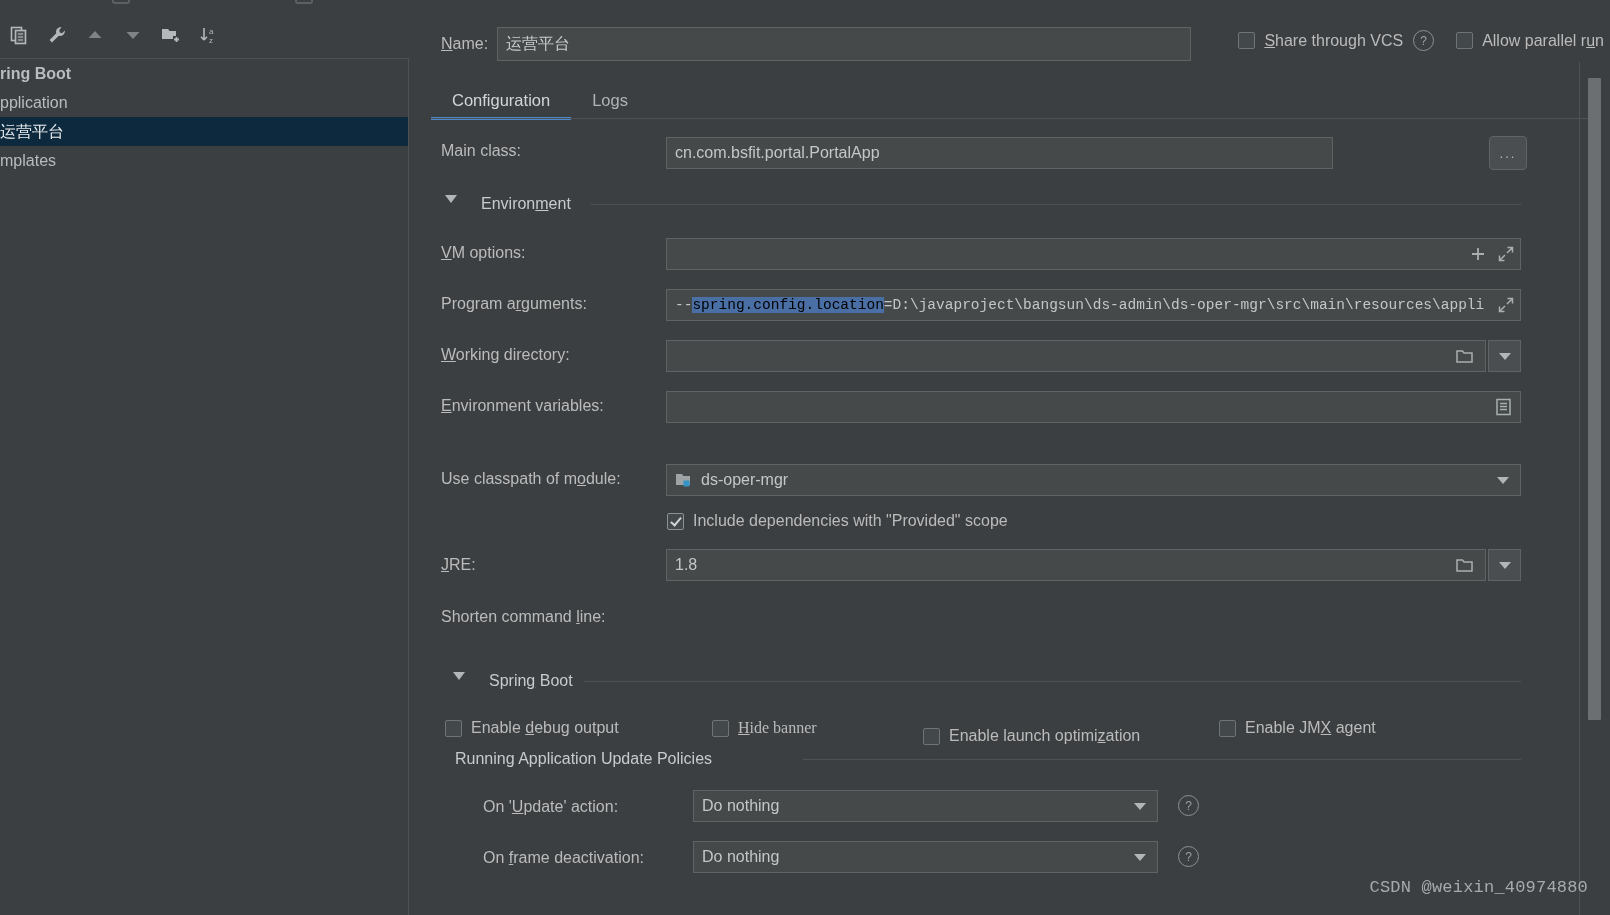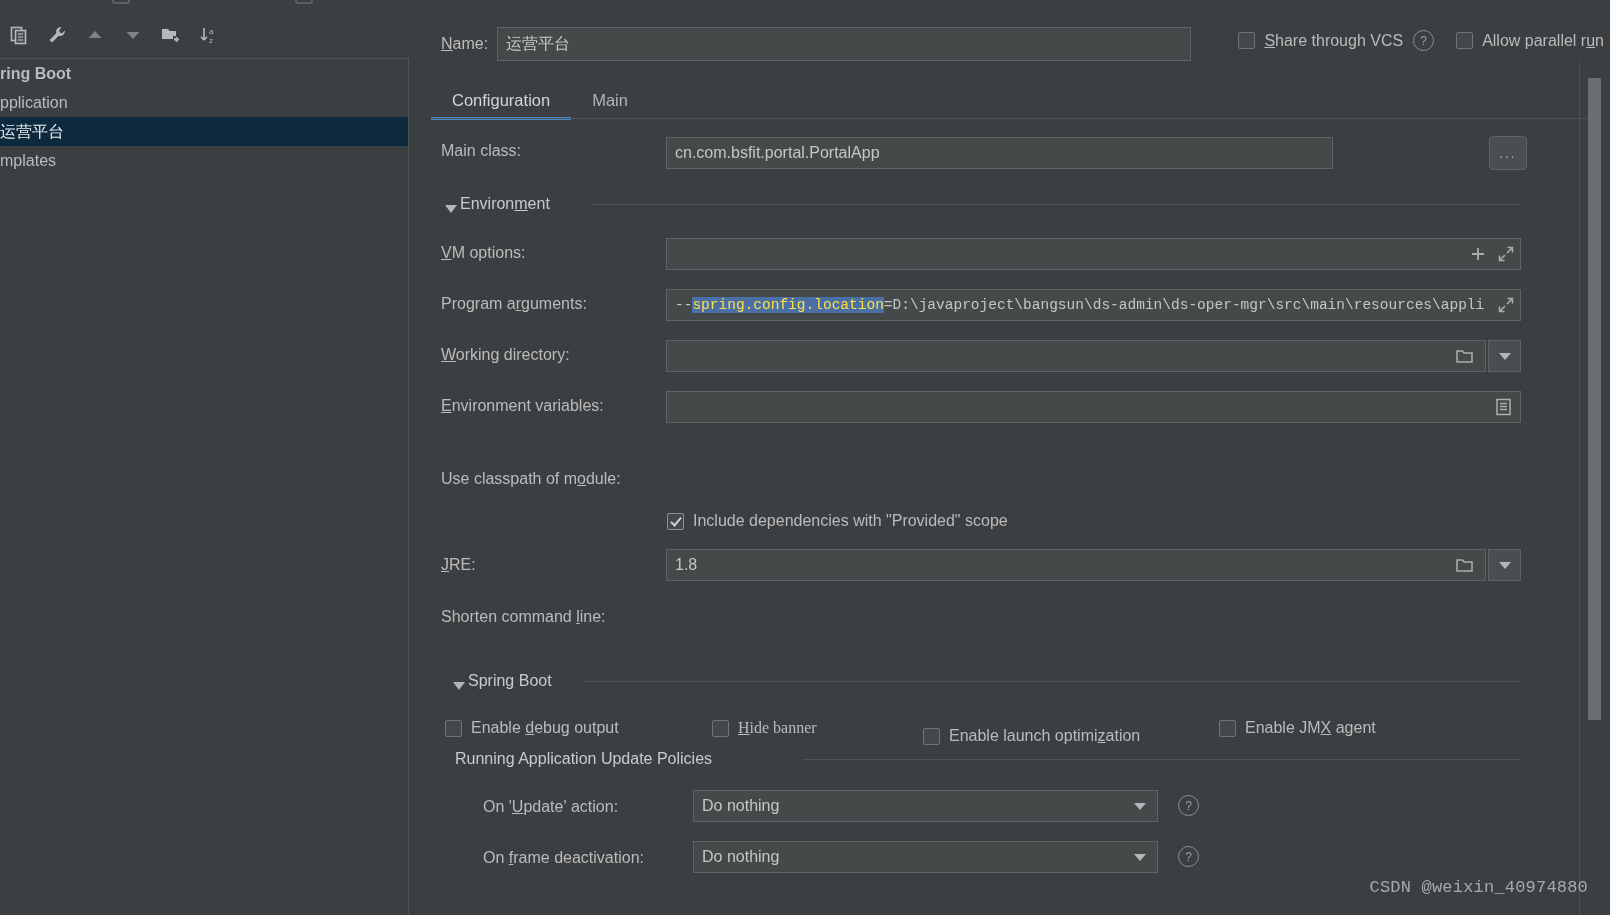--- a/index.html
+++ b/index.html
@@ -107,21 +107,21 @@
   u.mn{text-decoration:underline;}
 
   .field{
     position:absolute;box-sizing:border-box;
     background:#45494a;border:1px solid #5e6364;
     height:32px;line-height:30px;
     color:#c3c7c8;font-size:16px;padding:0 8px;
     white-space:nowrap;overflow:hidden;cursor:text;
   }
   .field.mono{font-family:"Liberation Mono", monospace;font-size:14.5px;}
-  .field .sel{background:#4a6fa5;color:#fde047;}
+  .field .sel{background:#4a6fa5;color:#000000;}
 
   .btn-square{
     position:absolute;box-sizing:border-box;
     background:#4a4e50;border:1px solid #5e6364;border-radius:4px;
     display:flex;align-items:center;justify-content:center;cursor:pointer;
   }
   .dots{letter-spacing:2px;color:#b7bcbe;font-size:13px;line-height:1;}
 
   .inner-icon{
     position:absolute;display:flex;align-items:center;justify-content:center;
@@ -135,21 +135,21 @@
   .combo{
     position:absolute;box-sizing:border-box;height:32px;
     background:#45494a;border:1px solid #5e6364;
     display:flex;align-items:center;cursor:pointer;
   }
   .combo .txt{flex:1;padding-left:8px;font-size:16px;color:#c3c7c8;white-space:nowrap;overflow:hidden;}
   .combo .dim{color:#8b8f91;}
   .combo .arrowbox{width:34px;display:flex;align-items:center;justify-content:center;}
 
   .section{
-    position:absolute;display:flex;align-items:flex-end;gap:3px;white-space:nowrap;
+    position:absolute;display:flex;align-items:flex-start;gap:24px;white-space:nowrap;
   }
   .sect-arrow{
     width:0;height:0;border-left:6px solid transparent;border-right:6px solid transparent;
     border-top:8px solid #b2b6b8;cursor:pointer;
   }
   .sect-title{font-size:16px;color:#c7cbcd;}
   .sect-line{height:1px;background:#4e5254;position:absolute;}
 
   .chk-row{position:absolute;display:flex;align-items:center;cursor:pointer;}
 
@@ -252,21 +252,21 @@
       <span class="help-icon">?</span>
       <span class="cb" style="margin-left:22px;"></span>
       <span class="cb-label">Allow parallel r<u class="mn">u</u>n</span>
     </div>
 
     <div class="tabs">
       <div class="tab active">
         <span>Configuration</span>
       </div>
       <div class="tab">
-        <span>Main</span>
+        <span>Logs</span>
       </div>
     </div>
     <div class="tabs-underline"></div>
 
     <div class="form">
 
       <div class="lbl-col" style="left:32px;top:20px;">Main class:</div>
       <div class="field" style="left:257px;top:15px;width:667px;">cn.com.bsfit.portal.PortalApp</div>
       <div class="btn-square" style="left:1080px;top:14px;width:38px;height:34px;">
         <span class="dots">...</span>
@@ -315,20 +315,33 @@
       <div class="lbl-col" style="left:32px;top:275px;"><u class="mn">E</u>nvironment variables:</div>
       <div class="field" style="left:257px;top:269px;width:855px;"></div>
       <div class="inner-icon" style="left:1080px;top:271px;width:28px;height:28px;">
         <svg width="17" height="18" viewBox="0 0 17 18">
           <rect x="2" y="1.5" width="13" height="15" fill="none" stroke="#a9aeb0" stroke-width="1.5"></rect>
           <path d="M5 5.5h7M5 8.5h7M5 11.5h7" stroke="#a9aeb0" stroke-width="1.3"></path>
         </svg>
       </div>
 
       <div class="lbl-col" style="left:32px;top:348px;">Use classpath of m<u class="mn">o</u>dule:</div>
+      <div class="combo" style="left:257px;top:342px;width:855px;">
+        <span class="txt">
+          <span class="mod-icon">
+            <svg width="18" height="16" viewBox="0 0 18 16">
+              <path d="M1 2h6l1.4 2H15v9H1z" fill="#9ea3a5"></path>
+              <rect x="8.5" y="8.5" width="6" height="6" fill="#3592c4"></rect>
+            </svg>
+          </span><span>ds-oper-mgr</span>
+        </span>
+        <span class="arrowbox">
+          <span class="caret"></span>
+        </span>
+      </div>
 
       <div class="chk-row" style="left:258px;top:390px;">
         <span class="cb checked"></span>
         <span class="cb-label">Include dependencies with "Provided" scope</span>
       </div>
 
       <div class="lbl-col" style="left:32px;top:434px;"><u class="mn">J</u>RE:</div>
       <div class="field" style="left:257px;top:427px;width:820px;">1.8</div>
       <div class="inner-icon" style="left:1042px;top:429px;width:28px;height:28px;">
         <svg width="20" height="18" viewBox="0 0 20 18">

